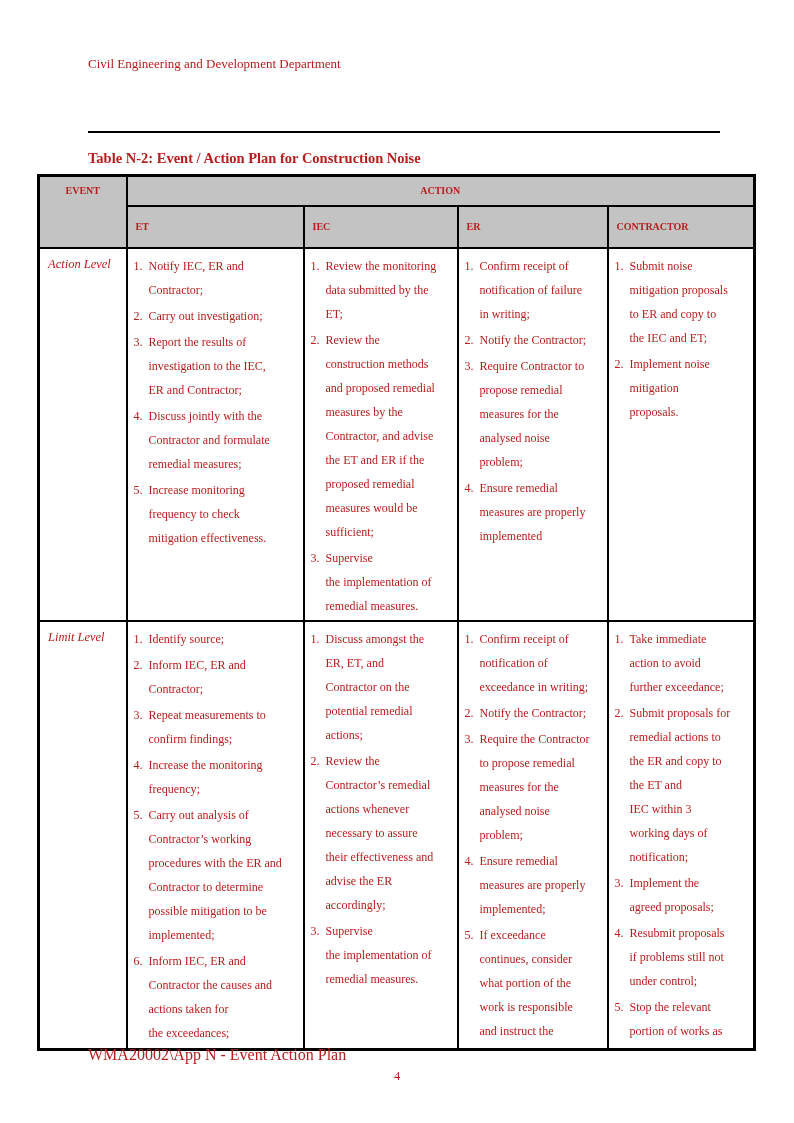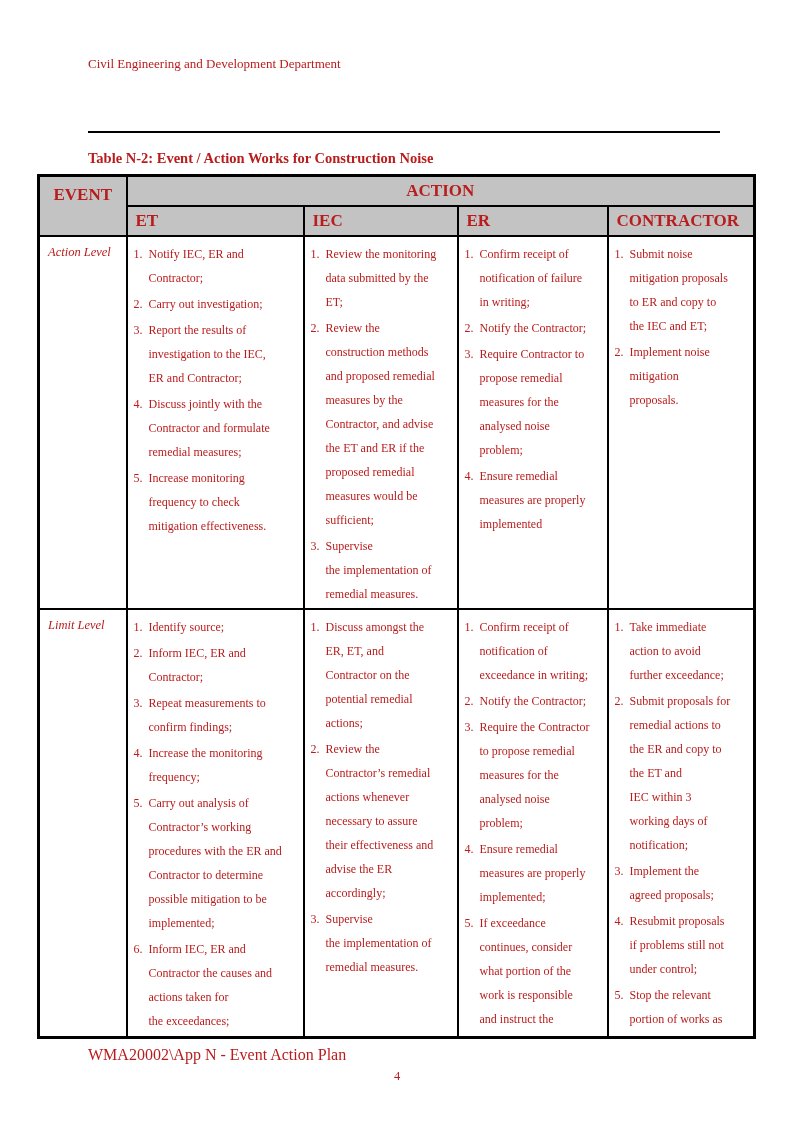--- a/index.html
+++ b/index.html
@@ -11,26 +11,26 @@
   .h-left{font-size:13px;line-height:16px;white-space:nowrap;}
   .h-right{text-align:right;font-size:13px;line-height:15.6px;}
   .h-rule{position:absolute;left:88px;top:131px;width:632px;height:2px;background:#000;}
   .doc-title{position:absolute;left:88px;top:150px;font-size:14.5px;font-weight:bold;}
   table.plan{
     position:absolute;left:37px;top:174px;width:716px;
     border-collapse:collapse;table-layout:fixed;
   }
   table.plan, table.plan th, table.plan td{border:2px solid #000;}
   table.plan{border-width:3px;}
-  th{background:#c3c3c3;font-size:17px;font-weight:bold;padding:0;}
+  th{background:#c3c3c3;font-size:10px;font-weight:bold;padding:0;}
   th.ev{vertical-align:top;text-align:center;padding-top:8px;}
   th.ac{vertical-align:middle;}
   tr.subhead th{text-align:left;vertical-align:middle;padding-left:8px;}
   tr.hrow1{height:30px;}
-  tr.hrow2{height:30px;}
+  tr.hrow2{height:42px;}
   tr.r0{height:372px;}
   tr.r1{height:429px;}
   td{vertical-align:top;background:#fff;}
   td.ev-label{font-size:12.5px;padding:8px 2px 0 8px;font-style:italic;}
   td.cell{padding:5px 4px 0 6px;}
   .li{display:flex;margin:0 0 2px 0;}
   .num{flex:0 0 15px;width:15px;font-size:12px;line-height:24px;}
   .txt{flex:1;font-size:12px;line-height:24px;white-space:pre-line;}
   .f-ref{position:absolute;left:88px;top:1046px;font-size:16px;}
   .f-page{position:absolute;left:0;right:0;top:1069px;text-align:center;font-size:12.5px;}
@@ -39,21 +39,21 @@
 <body>
 
 <div class="page">
 
   <div class="doc-header">
     <div class="h-left">Civil Engineering and Development Department</div>
   </div>
 
   <div class="h-rule"></div>
 
-  <div class="doc-title">Table N-2: Event / Action Works for Construction Noise</div>
+  <div class="doc-title">Table N-2: Event / Action Plan for Construction Noise</div>
 
   <table class="plan">
     <colgroup>
       <col style="width:88px">
       <col style="width:177px">
       <col style="width:154px">
       <col style="width:150px">
       <col style="width:147px">
     </colgroup>
     <tbody>

